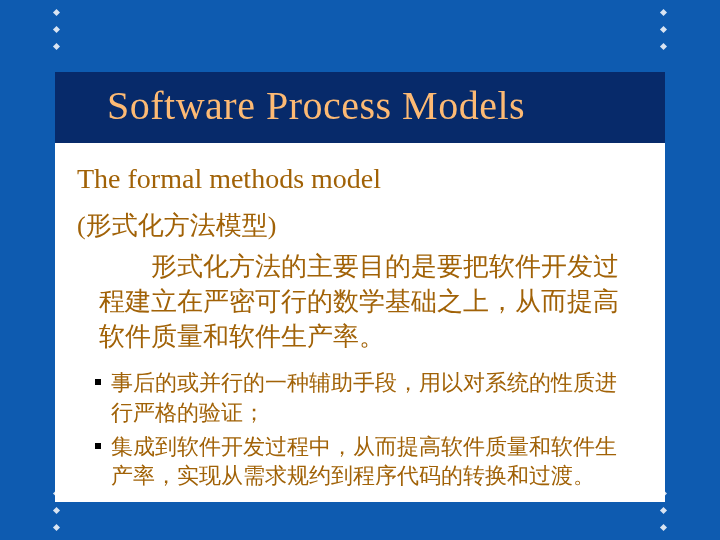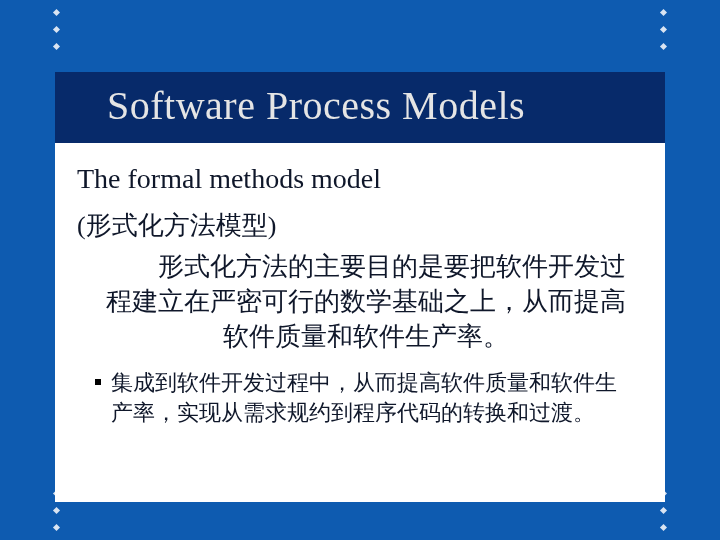--- a/index.html
+++ b/index.html
@@ -23,47 +23,46 @@
     width: 5px; height: 5px; background: #d9e4f2;
     transform: rotate(45deg);
   }
   .slide {
     position: absolute;
     left: 55px; right: 55px; top: 72px; bottom: 45px;
   }
   .title-box {
     background: #072a6a;
     padding: 10px 18px 14px 52px;
-    color: #e5e5e5;
+    color: #fdba74;
     font-size: 40px;
     letter-spacing: 0.5px;
   }
   .body {
     background: #ffffff;
-    color: #0f172a;
+    color: #a16207;
     padding: 18px 28px 22px 22px;
     height: calc(100% - 64px);
   }
   .subhead-en {
     font-size: 28px;
     line-height: 1.25;
   }
   .subhead-cn {
     font-size: 26px;
     line-height: 1.35;
     margin-top: 12px;
   }
   .para {
     font-size: 26px;
     line-height: 1.35;
     margin-top: 6px;
     text-indent: 2em;
     padding-left: 22px;
     padding-right: 4px;
-    text-align: center;
   }
   .bullets {
     margin-top: 14px;
     padding-left: 18px;
   }
   .bullet {
     display: flex;
     align-items: flex-start;
     gap: 10px;
     font-size: 22px;
@@ -103,17 +102,21 @@
 
 <div class="slide">
   <div class="title-box">Software Process Models</div>
   <div class="body">
     <div class="subhead-en">The formal methods model</div>
     <div class="subhead-cn">(形式化方法模型)</div>
     <div class="para">形式化方法的主要目的是要把软件开发过程建立在严密可行的数学基础之上，从而提高软件质量和软件生产率。</div>
     <div class="bullets">
       <div class="bullet">
         <span class="dotm"></span>
+        <span class="txt">事后的或并行的一种辅助手段，用以对系统的性质进行严格的验证；</span>
+      </div>
+      <div class="bullet">
+        <span class="dotm"></span>
         <span class="txt">集成到软件开发过程中，从而提高软件质量和软件生产率，实现从需求规约到程序代码的转换和过渡。</span>
       </div>
     </div>
   </div>
 </div>
 
 </body></html>

